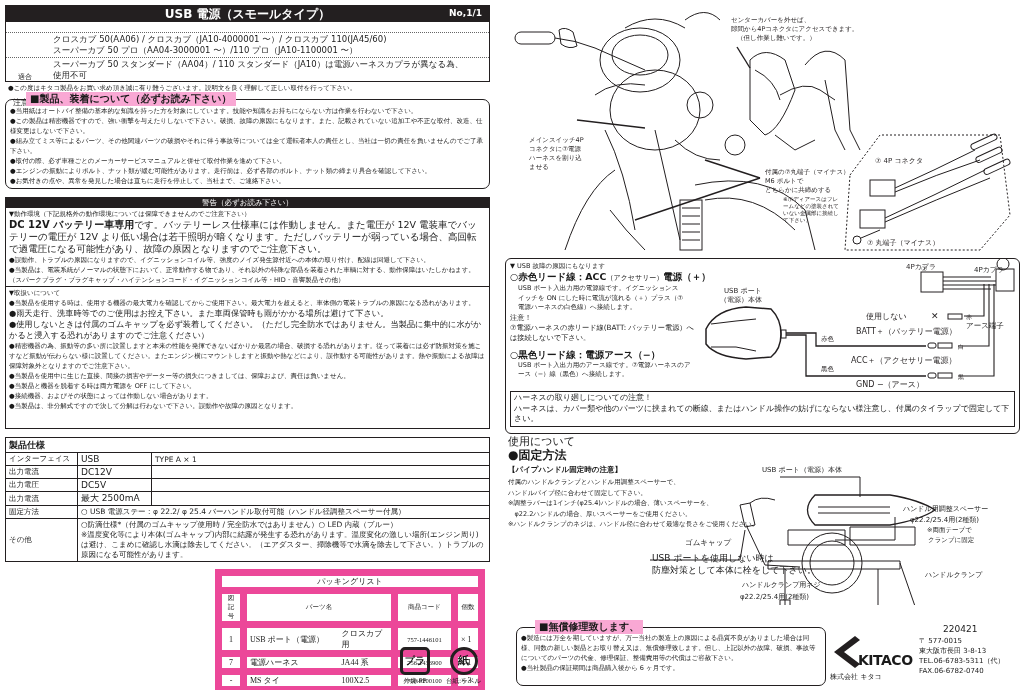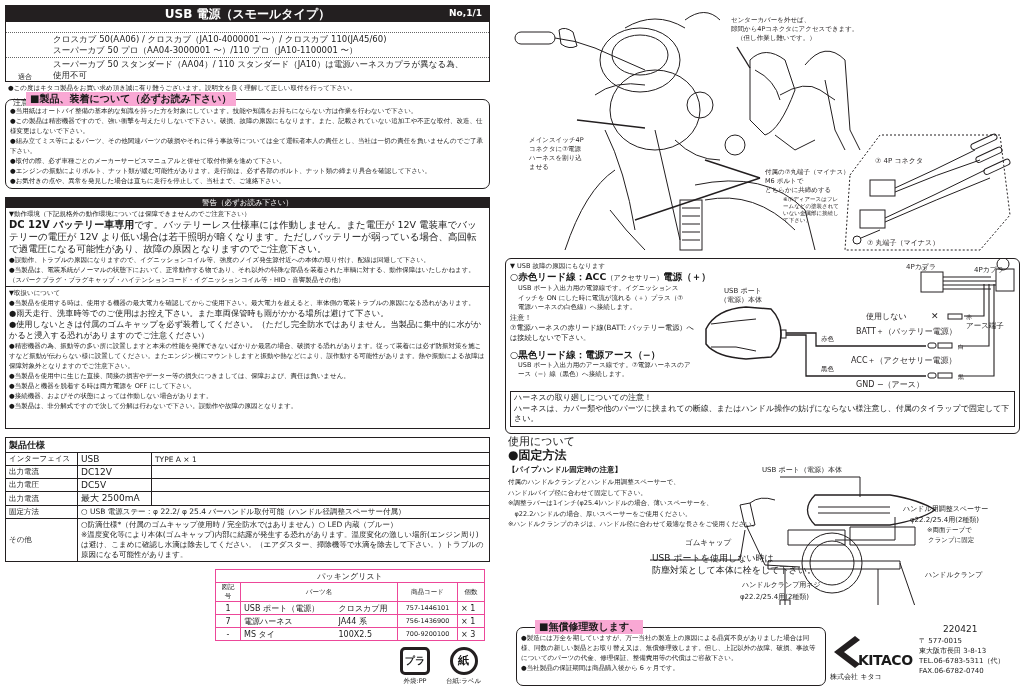--- a/index.html
+++ b/index.html
@@ -24,21 +24,21 @@
   .warn .big { font-size: 9.5px; line-height: 12px; }
   .warn .big b { font-size: 10px; }
   .warn .mid { font-size: 8.2px; line-height: 11px; }
   .warn .sub { font-size: 6.5px; line-height: 10px; }
   .warn .divider { border-top: 1px solid #231f20; margin: 1px -3px; }
   .spec { left: 5px; top: 437px; width: 485px; border: 1px solid #231f20; border-collapse: collapse; }
   .spec td { border: 1px solid #231f20; font-size: 7.5px; padding: 0 3px; height: 13px; vertical-align: middle; }
   .spec .h { font-size: 9px; font-weight: bold; height: 15px; }
   .spec .v { font-size: 9px; }
   .pack { left: 215px; top: 569px; width: 270px; border: 1px solid #231f20; border-collapse: collapse; }
-  .pack td { border: 1px solid #ec4899; font-size: 8px; padding: 0 3px; height: 13px; }
+  .pack td { border: 7px solid #ec4899; font-size: 8px; padding: 0 3px; height: 13px; font-family: Liberation Serif, serif; }
   .pack .sm { font-size: 6.5px; text-align: center; }
   .harness { left: 505px; top: 258px; width: 515px; height: 176px; border: 1.5px solid #231f20; border-radius: 6px; padding: 3px 4px; }
   .harness .hd { font-size: 6.5px; }
   .harness .lead { font-size: 9.5px; font-weight: bold; line-height: 12px; }
   .harness .lead span { font-size: 7px; font-weight: normal; }
   .harness .desc { font-size: 6.5px; line-height: 9.5px; padding-left: 8px; }
   .harness .note { font-size: 7.2px; line-height: 10px; }
   .harness .caution { position: absolute; left: 4px; right: 4px; top: 132px; border: 1px solid #231f20; padding: 1px 3px; font-size: 8px; line-height: 10.5px; }
   .use-title { left: 508px; top: 434px; font-size: 11px; }
   .fix-title { left: 508px; top: 447px; font-size: 12px; font-weight: bold; }

